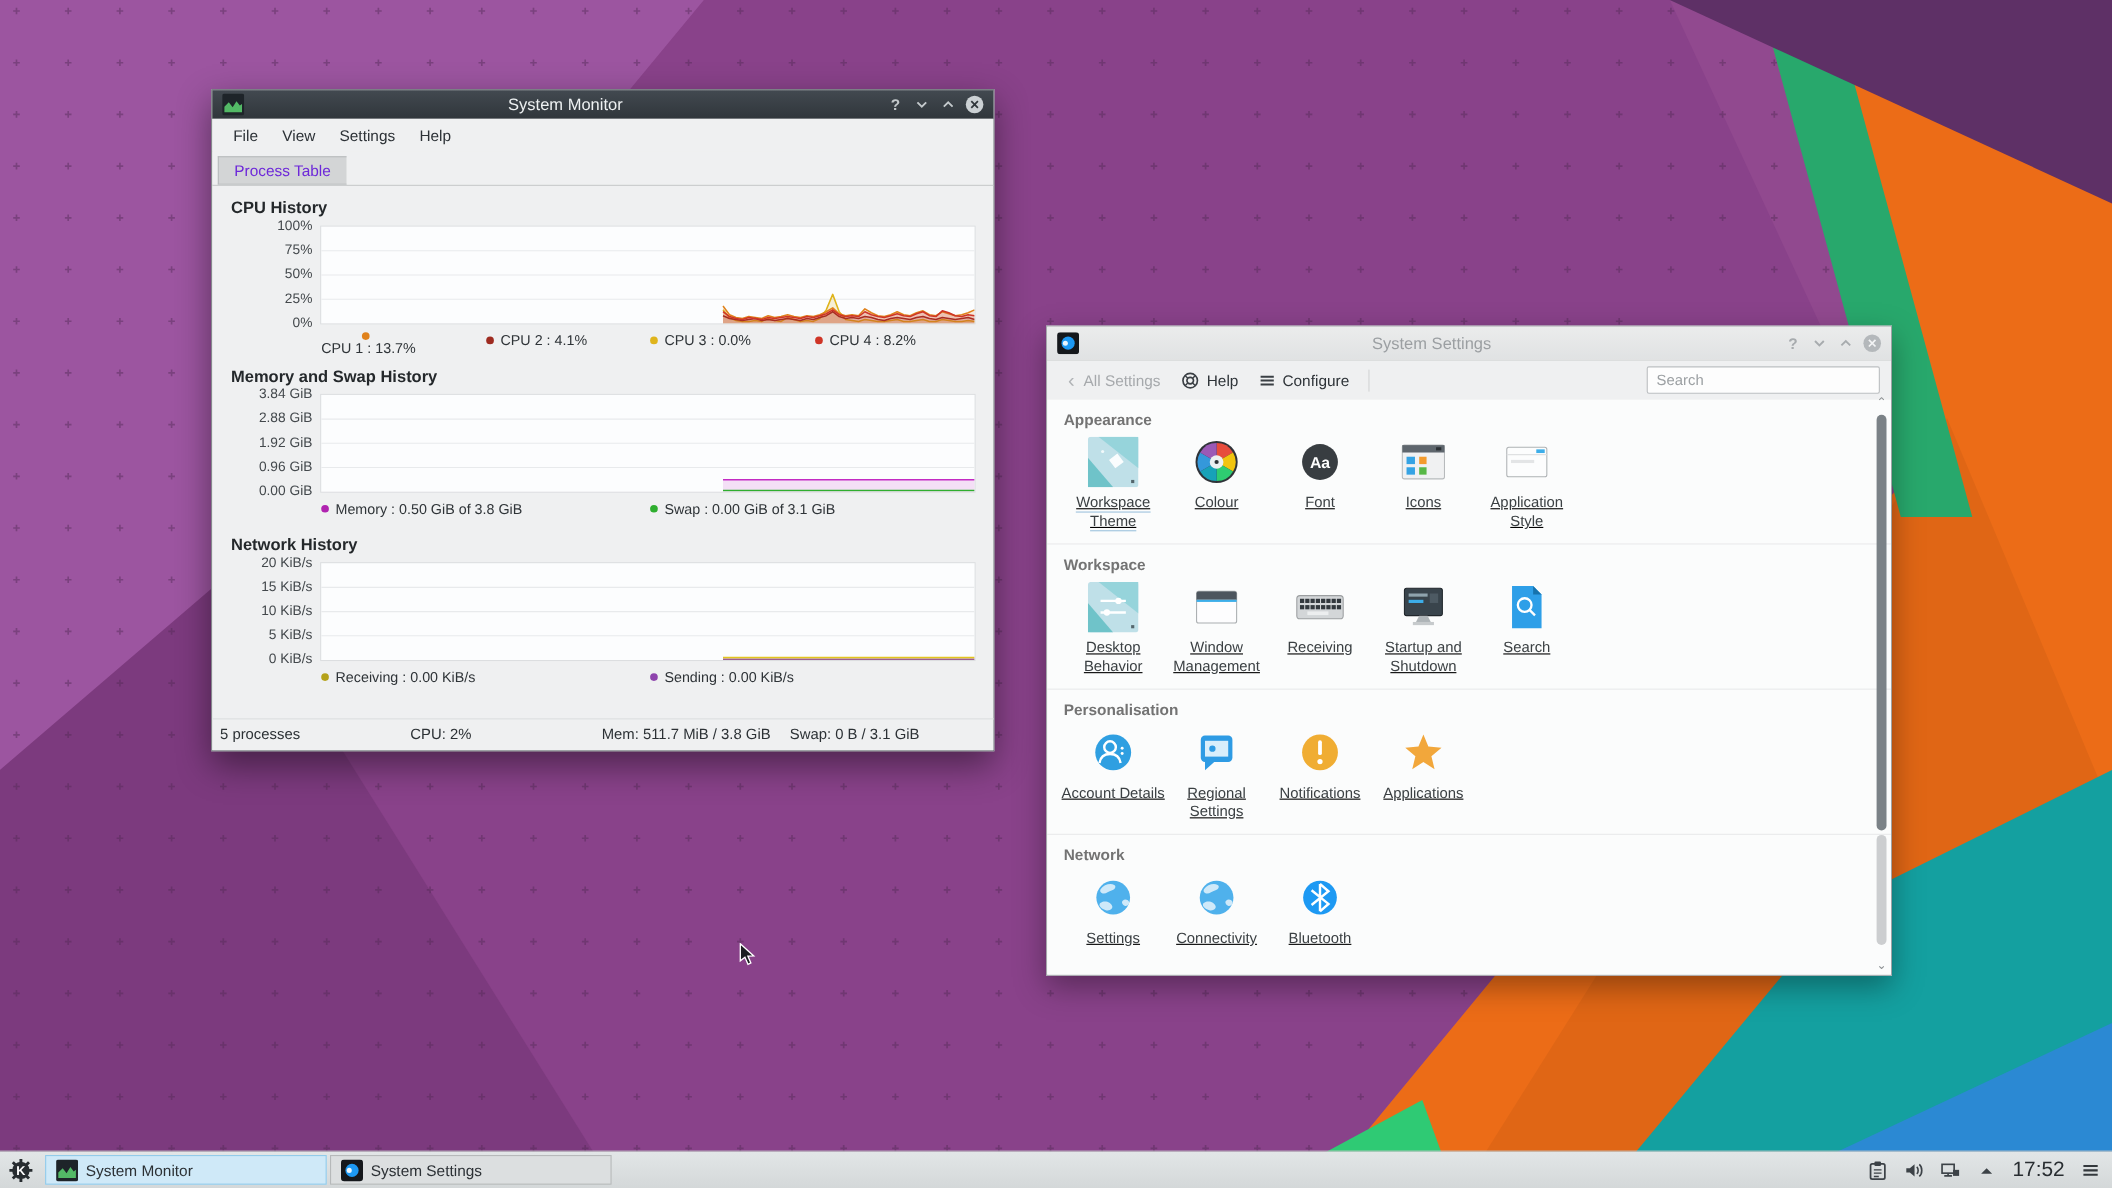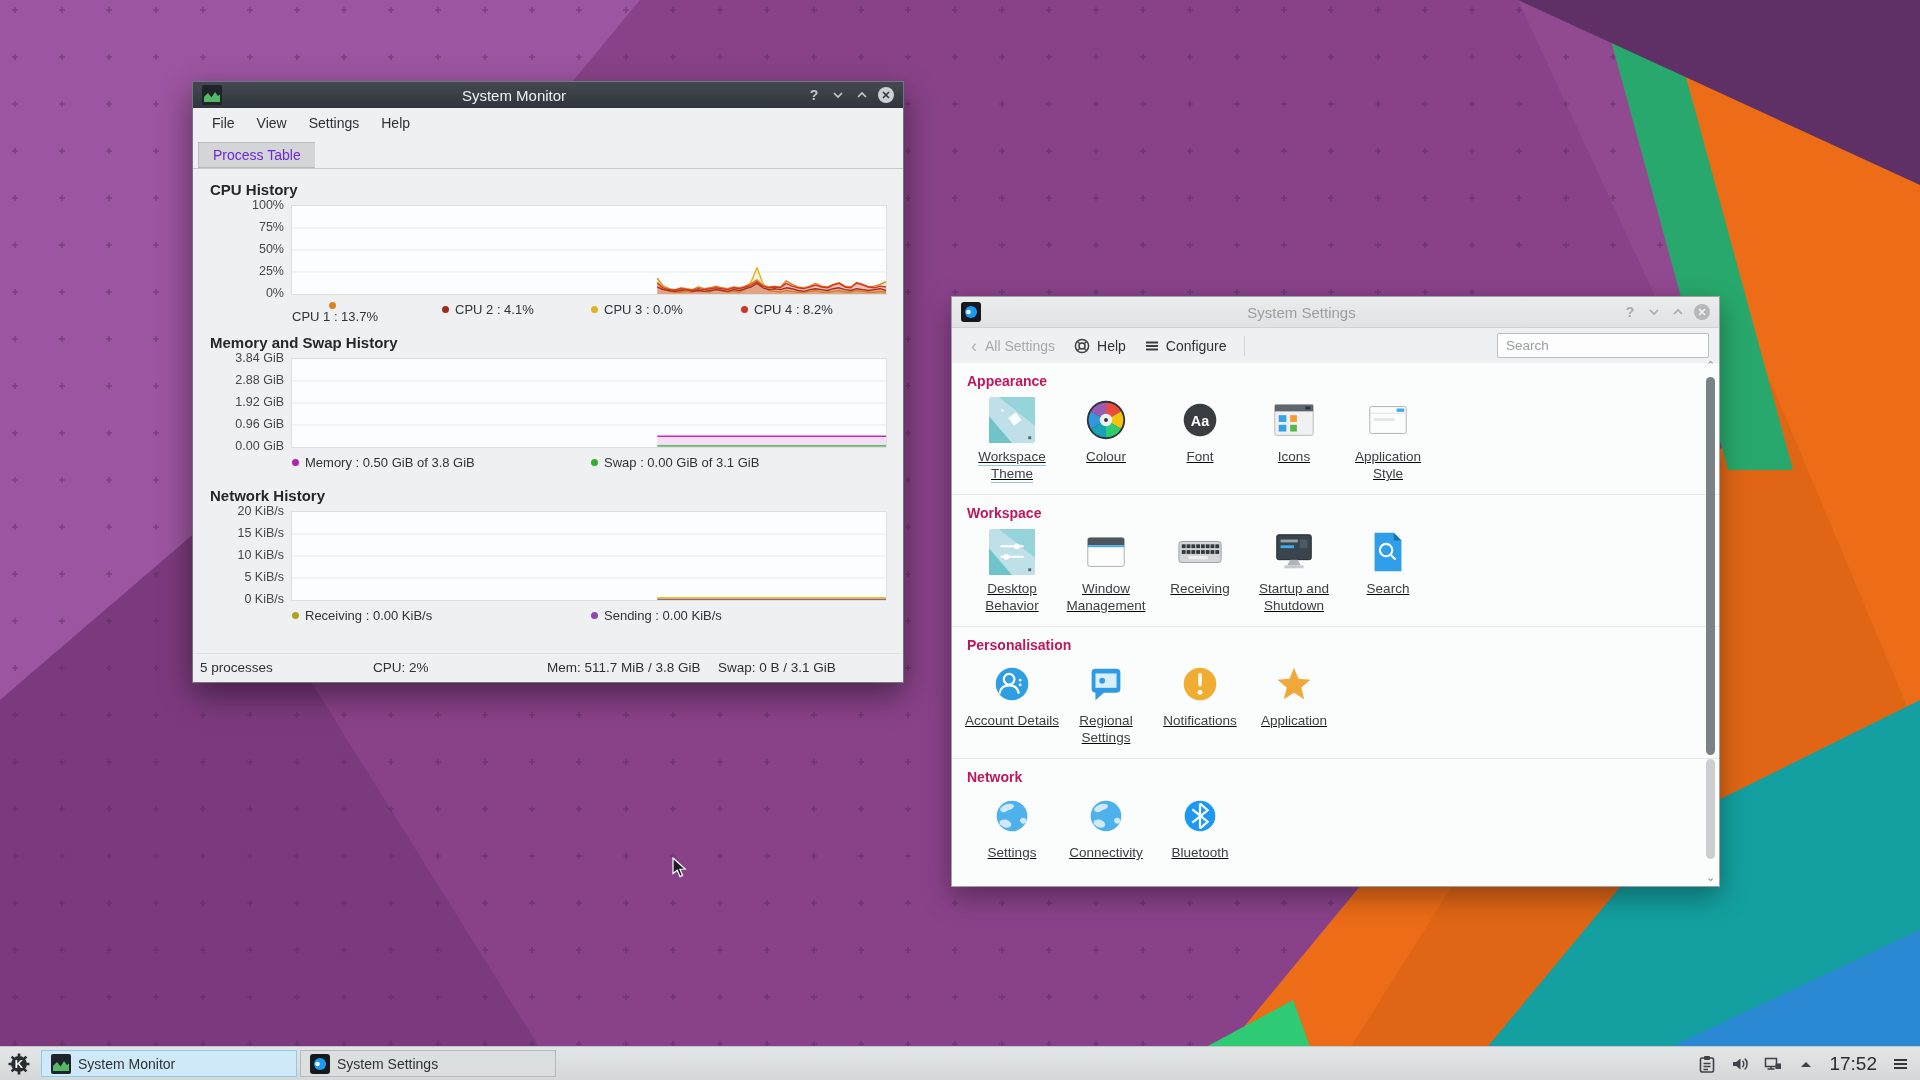--- a/index.html
+++ b/index.html
@@ -48,21 +48,21 @@
   .tool-btn{display:flex;align-items:center;gap:6px;font-size:14px;color:#2e3338;padding:4px 9px;}
   .tool-btn.disabled{color:#a6a9ac;}
   .backchev{font-size:18px;line-height:14px;color:#b0b3b6;margin-right:2px;}
   .tool-sep{width:1px;height:20px;background:#d2d4d5;margin:0 8px;}
   .searchbox{margin-left:auto;width:194px;height:23px;border:1px solid #bcbfc1;border-radius:2px;
     background:#fdfdfd;font-size:13.5px;padding:0 8px;color:#2e3338;font-family:"Liberation Sans",sans-serif;}
   .searchbox::placeholder{color:#9ca0a3;}
   .sbody{position:absolute;top:66px;bottom:0;left:0;right:0;background:#fbfcfc;}
   .ssection{padding:8px 20px 0 13px;border-bottom:1px solid #e9eaeb;}
   .ssection:last-child{border-bottom:none;}
-  .sheader{font-size:14px;font-weight:bold;color:#be185d;margin:2px 0 8px 2px;}
+  .sheader{font-size:14px;font-weight:bold;color:#737373;margin:2px 0 8px 2px;}
   .sitems{display:flex;}
   .sitem{width:94px;text-align:center;padding-bottom:12px;text-decoration:underline;}
   .sicon{display:block;width:46px;height:46px;margin:0 auto 5px;}
   .slabel{font-size:13.5px;line-height:17px;color:#3b4043;}
   .focusline{border-bottom:1px solid #9dc2dd;padding-bottom:1px;}
   .scroll{position:absolute;top:68px;bottom:4px;right:2px;width:13px;}
   .sthumb{position:absolute;left:2px;width:9px;border-radius:4.5px;}
   .sthumb.dark{top:12px;height:378px;background:#7b8287;}
   .sthumb.light{top:394px;height:100px;background:#ccced0;}
   .sarrow{position:absolute;left:0;width:13px;text-align:center;font-size:11px;color:#8d9194;}
@@ -461,21 +461,21 @@
                 <circle cx="24" cy="24" r="17" fill="#f0ad33"></circle>
                 <rect x="22.2" y="12.5" width="3.6" height="14" rx="1.8" fill="#ffffff"></rect>
                 <circle cx="24" cy="32.8" r="2.5" fill="#ffffff"></circle>
               </svg></span>
             <div class="slabel"><span>Notifications</span></div>
           </div>
           <div class="sitem">
             <span class="sicon"><svg viewBox="0 0 48 48" width="46" height="46">
                 <polygon points="24,7 28.7,18.5 41.2,19.6 31.6,27.6 34.6,40 24,33.2 13.4,40 16.4,27.6 6.8,19.6 19.3,18.5" fill="#f2a73b"></polygon>
               </svg></span>
-            <div class="slabel"><span>Application</span></div>
+            <div class="slabel"><span>Applications</span></div>
           </div>
         </div>
       </div>
       <div class="ssection">
         <div class="sheader">Network</div>
         <div class="sitems">
           <div class="sitem">
             <span class="sicon"><svg viewBox="0 0 48 48" width="46" height="46">
                 <circle cx="24" cy="24" r="16" fill="#4fb1ec"></circle>
                 <path d="M12 16c3-4 9-6 13-4 2 1 1 4-2 5-4 1-6 4-9 3-2-1-3-2-2-4z" fill="#cfe9f9"></path>

